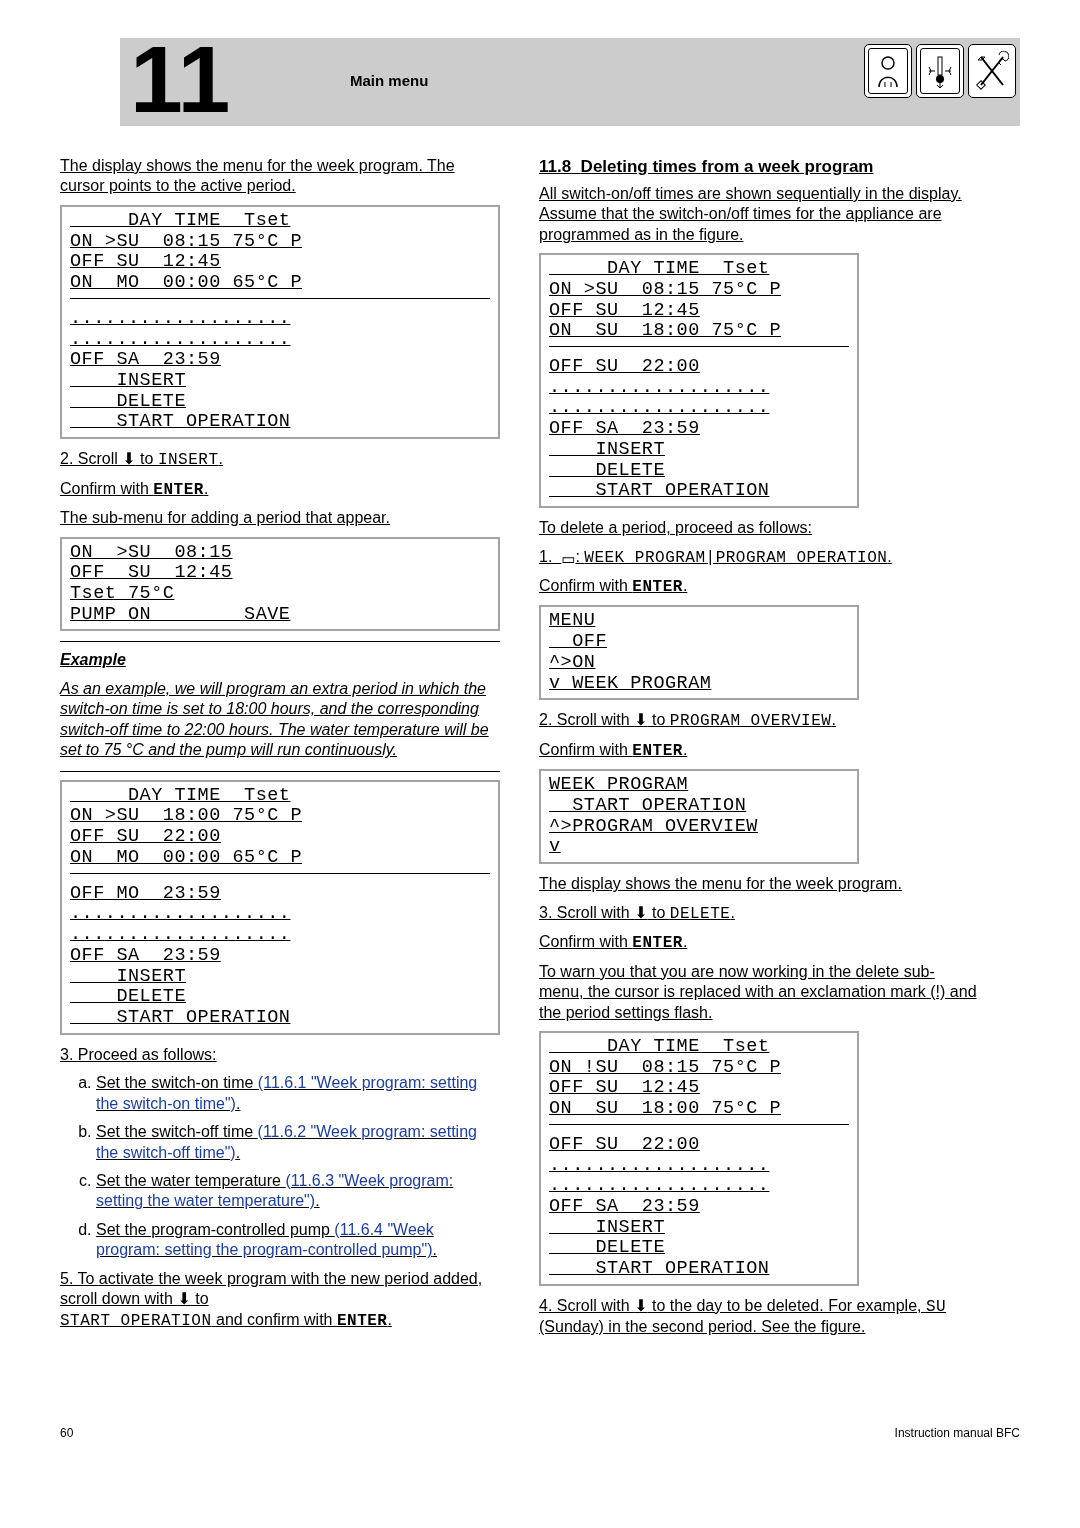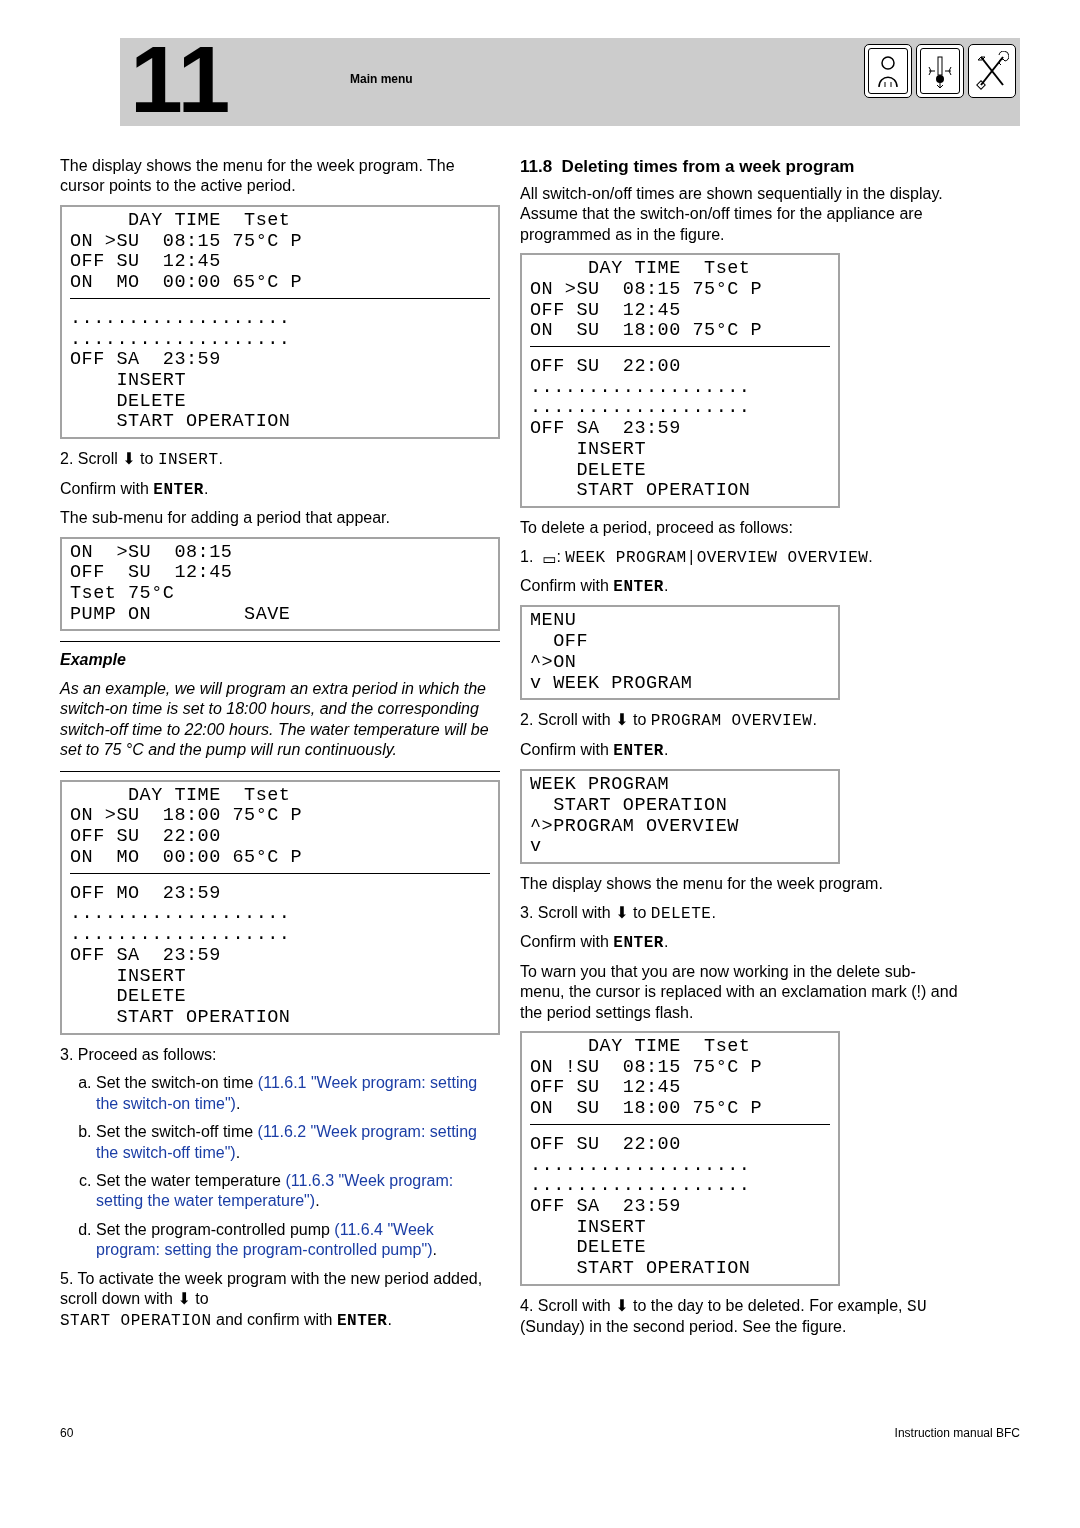--- a/index.html
+++ b/index.html
@@ -32,21 +32,21 @@
     top: -6px;
     font-size: 95px;
     font-weight: bold;
     font-family: Arial, Helvetica, sans-serif;
     line-height: 1;
   }
   .topbar .title {
     position: absolute;
     left: 230px;
     top: 34px;
-    font-size: 12px;
+    font-size: 15px;
     font-weight: bold;
   }
   .topbar .icons {
     position: absolute;
     right: 4px;
     top: 6px;
     display: flex;
     gap: 4px;
   }
   .icon-box {
@@ -66,21 +66,22 @@
   .icon-box.inner::after {
     content: "";
     position: absolute;
     inset: 3px;
     border: 1px solid #000;
     border-radius: 3px;
   }
   .columns {
     display: flex;
     margin-top: 30px;
-    gap: 20px;
+    gap: 39px;
+    text-decoration: underline;
   }
   .col {
     width: 440px;
     font-size: 16px;
     line-height: 1.28;
   }
   .col h3.sec {
     font-size: 17px;
     font-weight: bold;
     margin: 0 0 6px 0;
@@ -247,21 +248,21 @@
 ...................
 ...................
 OFF SA  23:59
     INSERT
     DELETE
     START OPERATION</div>
 
       <p>To delete a period, proceed as follows:</p>
 
       <p>
-        1.&nbsp;&nbsp;<span class="keyicon">▭</span><span>: </span><span class="mono">WEEK PROGRAM|OVERVIEW OVERVIEW</span>.
+        1.&nbsp;&nbsp;<span class="keyicon">▭</span><span>: </span><span class="mono">WEEK PROGRAM|PROGRAM OPERATION</span>.
       </p>
       <p class="indent">
         <span>Confirm with </span><span class="mono strong">ENTER</span>.
       </p>
 
       <div class="lcd small">MENU
   OFF
 ^&gt;ON
 v WEEK PROGRAM</div>
 

